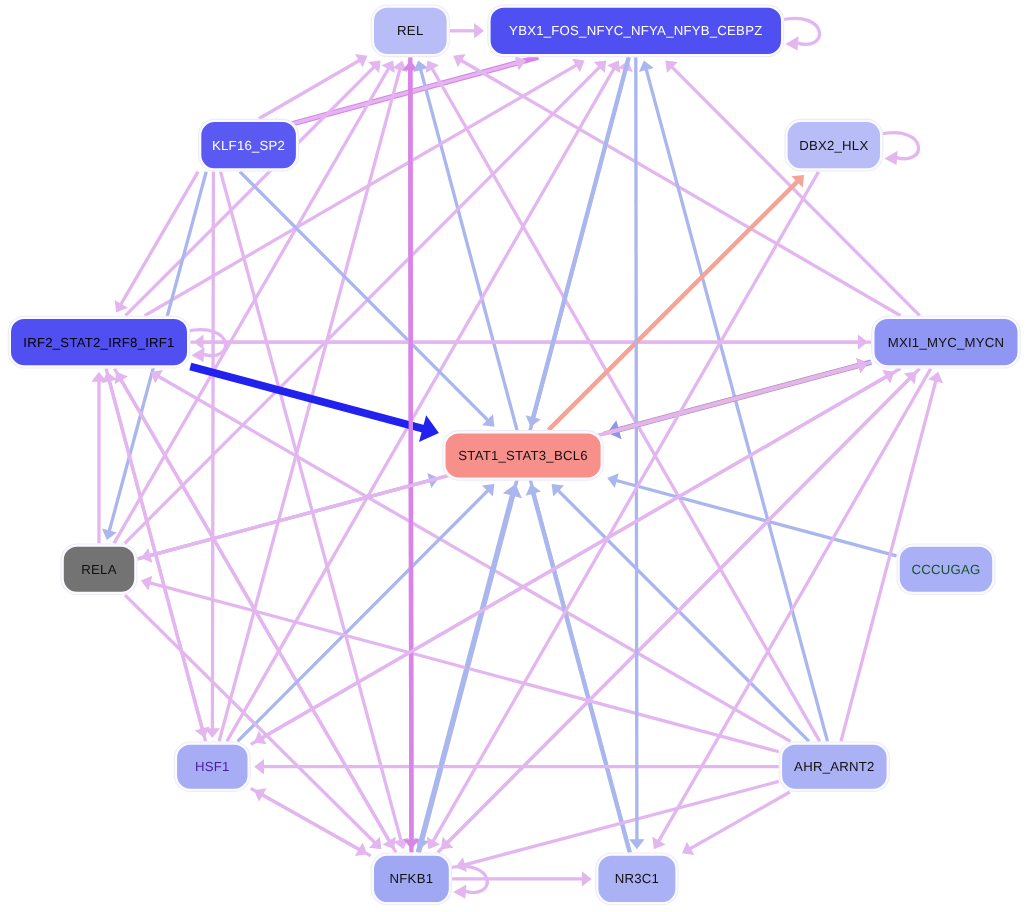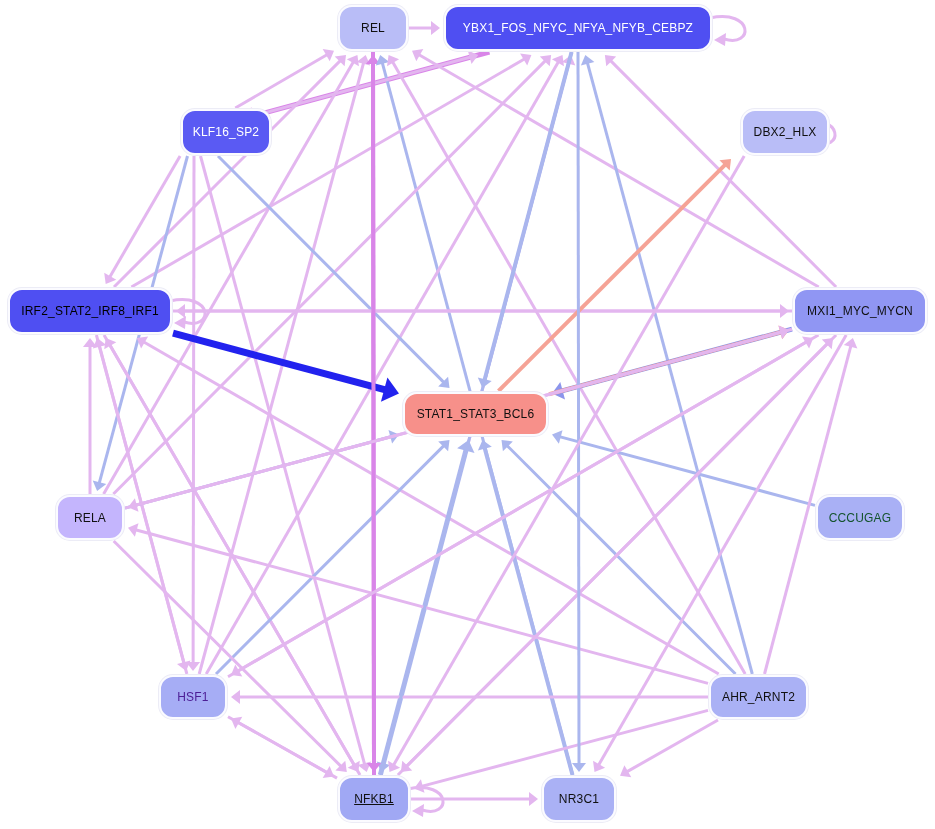--- a/index.html
+++ b/index.html
@@ -316,44 +316,44 @@
   <div id="nodes-layer">
       <div class="node" style="left: 338px; top: 5px; width: 70px; height: 46px; background: rgb(185, 189, 247); color: rgb(16, 16, 16);">
         <span class="node-label">REL</span>
       </div>
       <div class="node" style="left: 444px; top: 5px; width: 268px; height: 46px; background: rgb(79, 79, 242); color: rgb(255, 255, 255);">
         <span class="node-label">YBX1_FOS_NFYC_NFYA_NFYB_CEBPZ</span>
       </div>
       <div class="node" style="left: 149px; top: 109px; width: 90px; height: 46px; background: rgb(90, 90, 243); color: rgb(255, 255, 255); margin-left: 32px;">
         <span class="node-label">KLF16_SP2</span>
       </div>
-      <div class="node" style="left: 714px; top: 109px; width: 88px; height: 46px; background: rgb(185, 189, 247); color: rgb(16, 16, 16); margin-left: 27px;">
+      <div class="node" style="left: 714px; top: 109px; width: 88px; height: 46px; background: rgb(185, 189, 247); color: rgb(16, 16, 16);">
         <span class="node-label">DBX2_HLX</span>
       </div>
       <div class="node" style="left: 8px; top: 288px; width: 164px; height: 46px; background: rgb(79, 79, 242); color: #000000;">
         <span class="node-label">IRF2_STAT2_IRF8_IRF1</span>
       </div>
       <div class="node" style="left: 793px; top: 288px; width: 134px; height: 46px; background: rgb(144, 150, 243); color: rgb(16, 16, 16); text-align: center;">
         <span class="node-label">MXI1_MYC_MYCN</span>
       </div>
       <div class="node" style="left: 403px; top: 392px; width: 145px; height: 44px; background: rgb(247, 144, 138); color: rgb(16, 16, 16);">
         <span class="node-label">STAT1_STAT3_BCL6</span>
       </div>
-      <div class="node" style="left: 56px; top: 495px; width: 68px; height: 45px; background: #c4b5fd; color: rgb(16, 16, 16);">
+      <div class="node" style="left: 56px; top: 495px; width: 68px; height: 45px; background: #737373; color: rgb(16, 16, 16);">
         <span class="node-label">RELA</span>
       </div>
       <div class="node" style="left: 816px; top: 495px; width: 88px; height: 45px; background: rgb(169, 176, 245); color: #14532d;">
         <span class="node-label">CCCUGAG</span>
       </div>
       <div class="node" style="left: 159px; top: 675px; width: 68px; height: 44px; background: rgb(166, 173, 245); color: #4c1d95;">
         <span class="node-label">HSF1</span>
       </div>
       <div class="node" style="left: 709px; top: 675px; width: 99px; height: 44px; background: rgb(170, 177, 245); color: rgb(16, 16, 16);">
         <span class="node-label">AHR_ARNT2</span>
       </div>
-      <div class="node" style="left: 338px; top: 776px; width: 72px; height: 46px; background: rgb(160, 168, 244); color: rgb(16, 16, 16); text-decoration: underline;">
+      <div class="node" style="left: 338px; top: 776px; width: 72px; height: 46px; background: rgb(160, 168, 244); color: rgb(16, 16, 16);">
         <span class="node-label">NFKB1</span>
       </div>
       <div class="node" style="left: 542px; top: 776px; width: 74px; height: 46px; background: rgb(170, 177, 245); color: rgb(16, 16, 16); text-align: right;">
         <span class="node-label">NR3C1</span>
       </div>
     </div>
 </div>
 
 </body></html>

